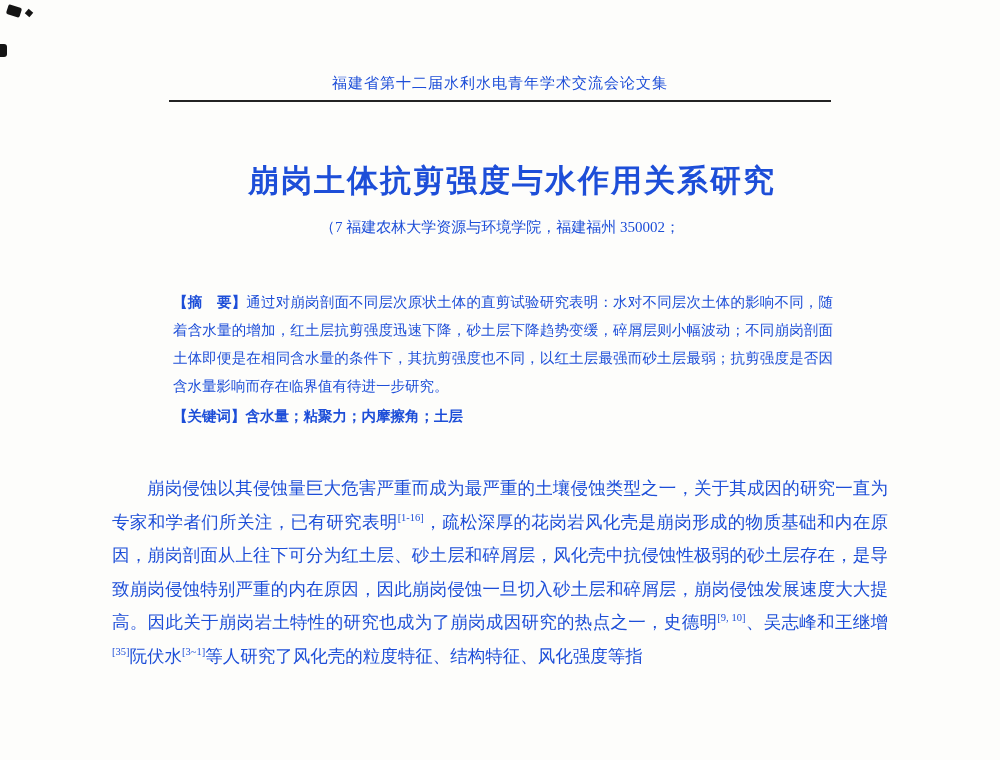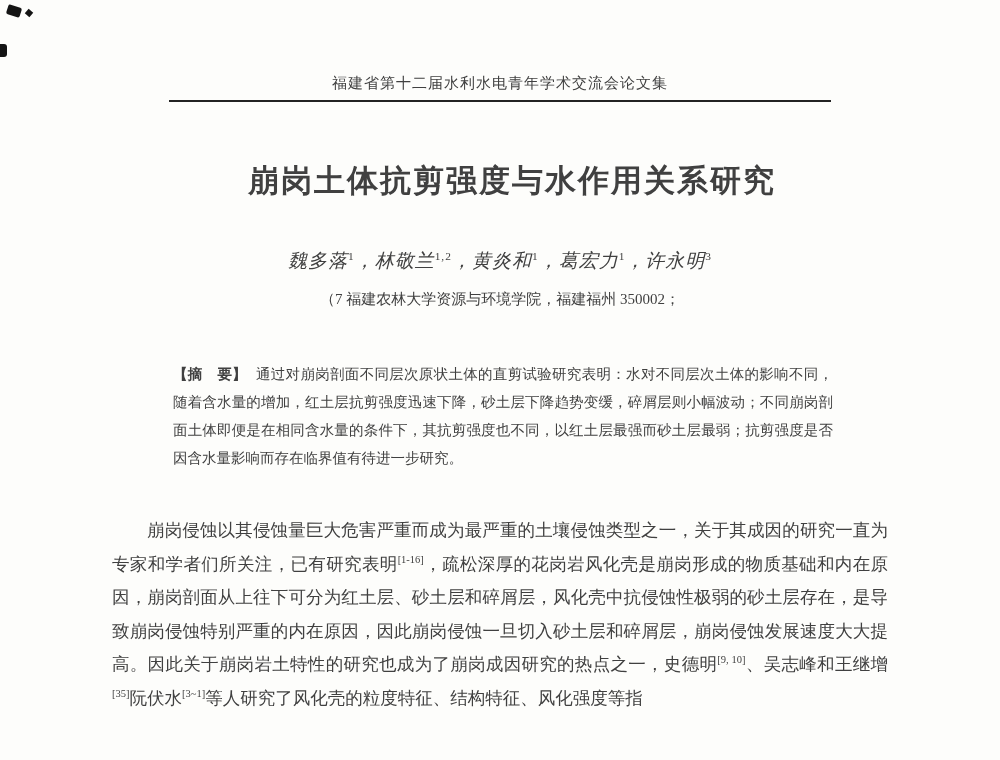--- a/index.html
+++ b/index.html
@@ -4,21 +4,21 @@
 <style>
   * { margin: 0; padding: 0; box-sizing: border-box; }
   html, body { width: 1000px; height: 760px; }
   body { background: #ffffff; }
 
   .page {
     position: relative;
     width: 1000px;
     height: 760px;
     background: #fdfdfb;
-    color: #404040;
+    color: #1d4ed8;
     font-family: "Liberation Serif", "DejaVu Serif", serif;
     overflow: hidden;
   }
 
   
   .artifact { position: absolute; background: #141414; }
   .artifact-tl { top: 6px; left: 7px; width: 14px; height: 10px; transform: rotate(18deg); border-radius: 2px; }
   .artifact-tl2 { top: 10px; left: 26px; width: 6px; height: 6px; transform: rotate(40deg); }
   .artifact-left { top: 44px; left: 0; width: 7px; height: 13px; border-radius: 0 3px 3px 0; }
 
@@ -59,21 +59,21 @@
     line-height: 26px;
   }
 
   .abstract {
     width: 660px;
     margin: 48px 0 0 173px;
     font-size: 14.5px;
     line-height: 28px;
     text-align: justify;
   }
-  .label { font-weight: bold; margin-right: 9px; }
+  .label { font-weight: bold; }
 
   .keywords {
     width: 660px;
     margin: 2px 0 0 173px;
     font-size: 14.5px;
     line-height: 28px;
     font-weight: bold;
   }
 
   .body-paragraph {
@@ -94,26 +94,28 @@
   <div class="artifact artifact-tl2"></div>
   <div class="artifact artifact-left"></div>
 
   <div class="header">
     <div class="header-text">福建省第十二届水利水电青年学术交流会论文集</div>
     <div class="header-rule"></div>
   </div>
 
   <h1 class="title">崩岗土体抗剪强度与水作用关系研究</h1>
 
-  <div class="authors"><span>魏多落<sup>1</sup></span>，<span>林敬兰<sup>1,2</sup></span>，<span>黄炎和<sup>1</sup></span>，<span>葛宏力<sup>1</sup></span>，<span>许永明<sup>3</sup></span></div>
 
   <div class="affiliations">
     <div>（7 福建农林大学资源与环境学院，福建福州  350002；</div>
   </div>
 
   <div class="abstract">
     <span class="label">【摘　要】</span><span>通过对崩岗剖面不同层次原状土体的直剪试验研究表明：水对不同层次土体的影响不同，随着含水量的增加，红土层抗剪强度迅速下降，砂土层下降趋势变缓，碎屑层则小幅波动；不同崩岗剖面土体即便是在相同含水量的条件下，其抗剪强度也不同，以红土层最强而砂土层最弱；抗剪强度是否因含水量影响而存在临界值有待进一步研究。</span>
   </div>
 
+  <div class="keywords">
+    <span class="label">【关键词】</span><span>含水量；粘聚力；内摩擦角；土层</span>
+  </div>
 
   <p class="body-paragraph">崩岗侵蚀以其侵蚀量巨大危害严重而成为最严重的土壤侵蚀类型之一，关于其成因的研究一直为专家和学者们所关注，已有研究表明<sup>[1-16]</sup>，疏松深厚的花岗岩风化壳是崩岗形成的物质基础和内在原因，崩岗剖面从上往下可分为红土层、砂土层和碎屑层，风化壳中抗侵蚀性极弱的砂土层存在，是导致崩岗侵蚀特别严重的内在原因，因此崩岗侵蚀一旦切入砂土层和碎屑层，崩岗侵蚀发展速度大大提高。因此关于崩岗岩土特性的研究也成为了崩岗成因研究的热点之一，史德明<sup>[9, 10]</sup>、吴志峰和王继增<sup>[35]</sup>阮伏水<sup>[3~1]</sup>等人研究了风化壳的粒度特征、结构特征、风化强度等指</p>
 
 </div>
 
 </body></html>

